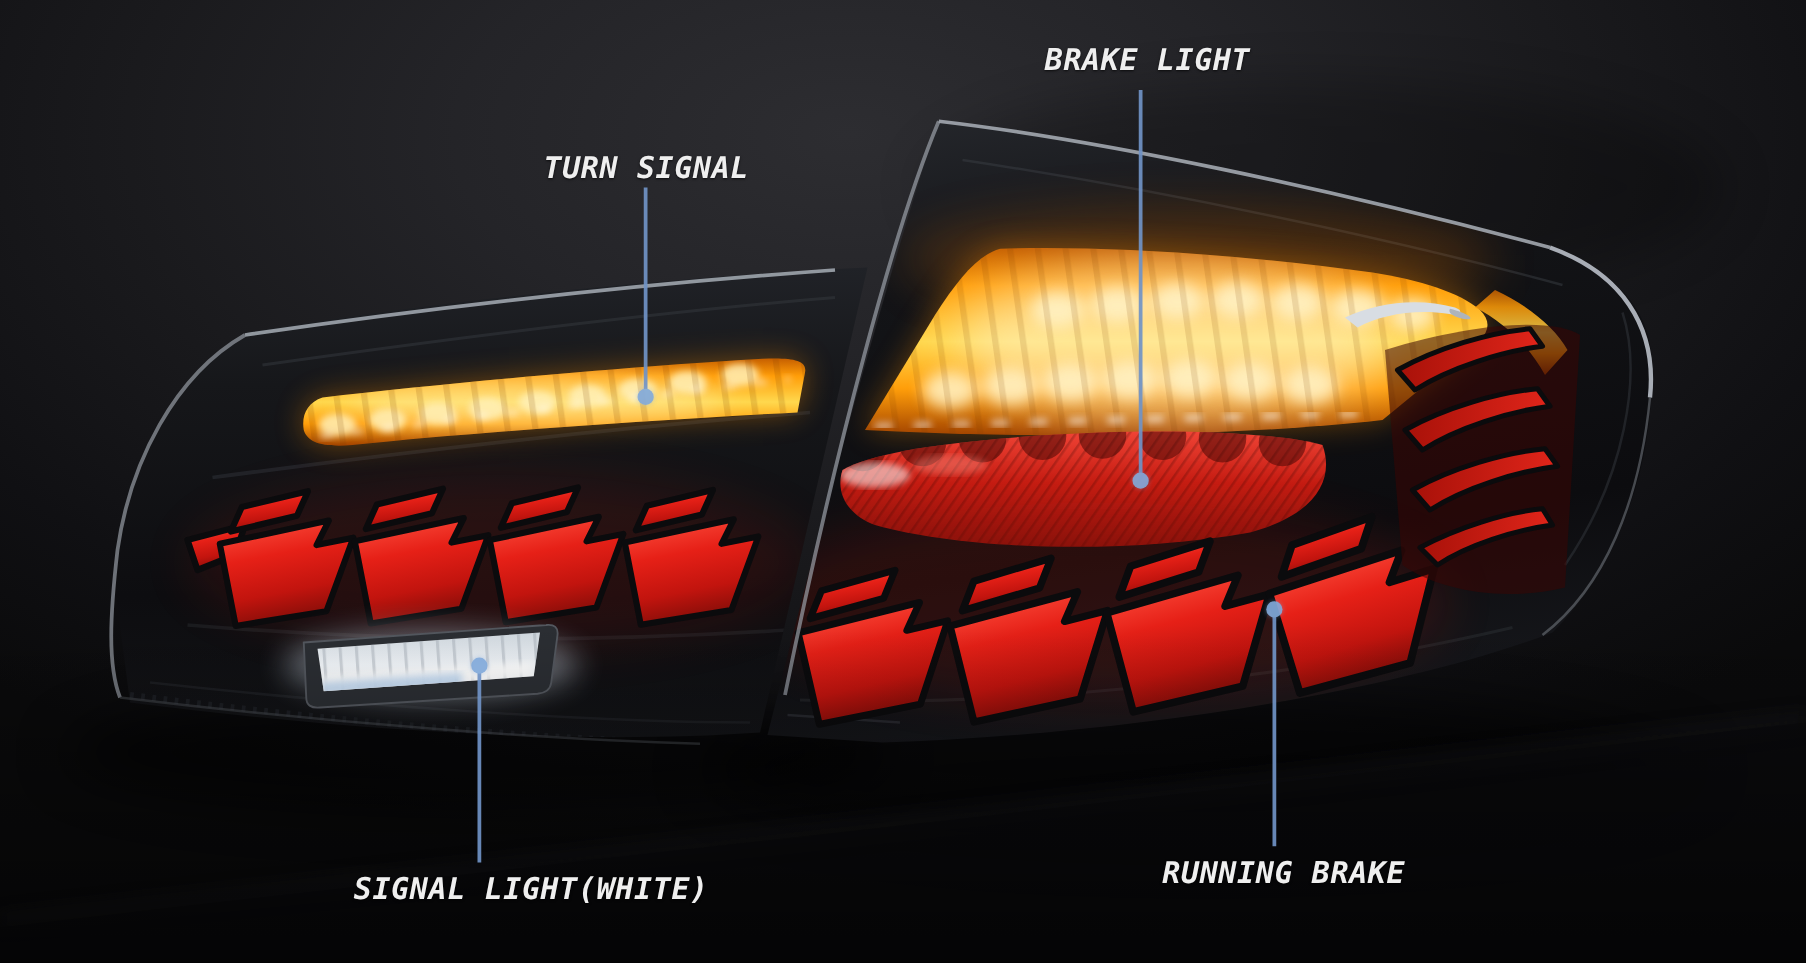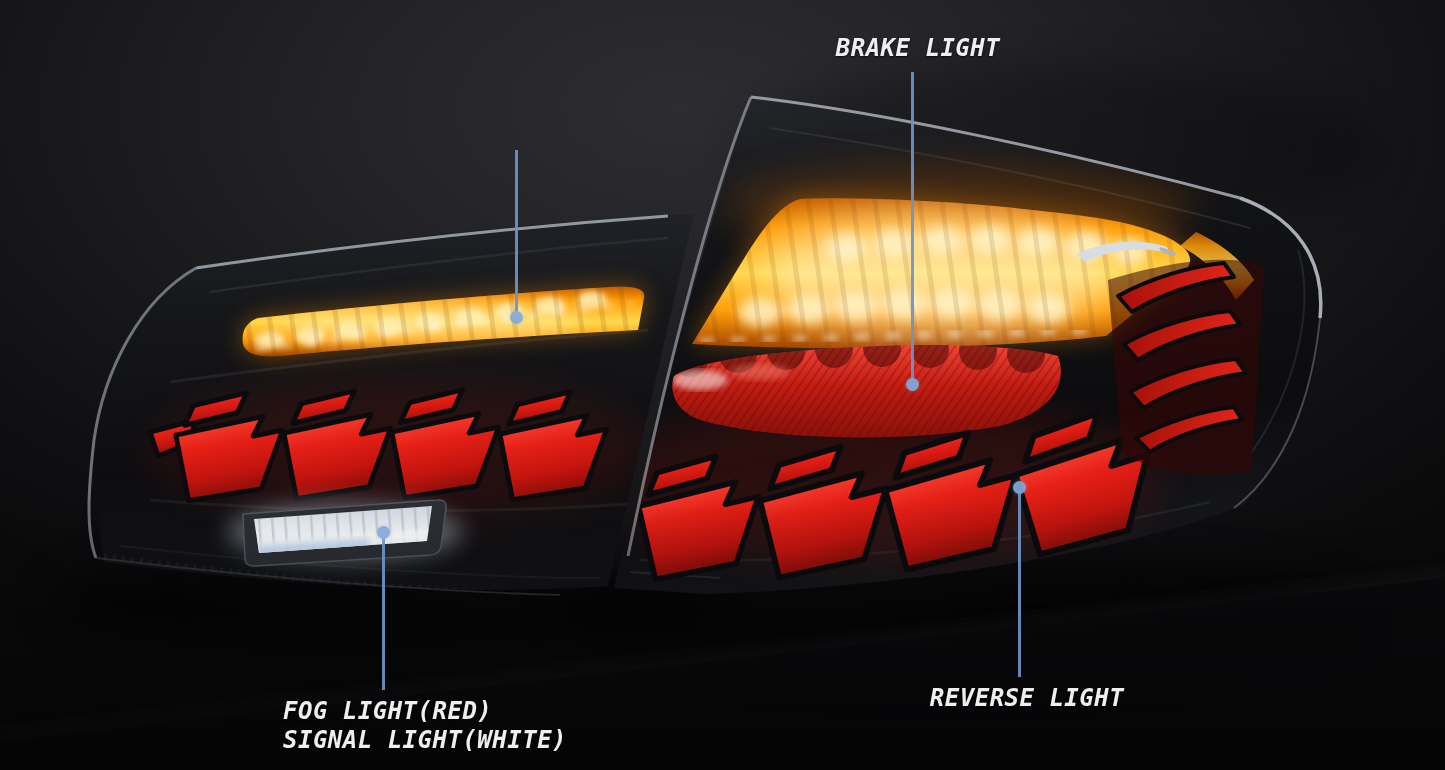--- a/index.html
+++ b/index.html
@@ -3,21 +3,21 @@
 <meta charset="utf-8">
 <style>
   html,body{margin:0;padding:0;background:#000;}
   .stage{
     position:relative;width:1445px;height:770px;overflow:hidden;
     background:
       radial-gradient(1050px 580px at 47% 14%, #2d2d31 0%, #242428 30%, #1a1a1d 55%, #101013 80%, #0a0a0b 100%);
     font-family:"DejaVu Sans Mono","Liberation Mono",monospace;
   }
   .art{position:absolute;left:0;top:0;width:1445px;height:770px;}
-  .ann{position:absolute;left:0;top:0;width:100%;height:100%;pointer-events:none;}
+  .ann{position:absolute;left:0;top:0;width:100%;height:100%;pointer-events:none;text-align:center;}
   .label{
     position:absolute;color:#efefef;font-style:italic;font-weight:bold;
     font-size:24px;letter-spacing:.5px;white-space:nowrap;
     text-shadow:0 1px 2px rgba(0,0,0,.7);
   }
   .center{transform:translateX(-50%);}
   .label .ln{display:block;line-height:29px;}
   .leader{position:absolute;width:3px;background:#7093c6;opacity:.92;}
   .leader .dot{
     position:absolute;left:-5px;width:13px;height:13px;border-radius:50%;
@@ -297,22 +297,22 @@
     </div>
     <div class="leader leader-fog">
       <span class="dot dot-top"></span>
     </div>
     <div class="leader leader-running">
       <span class="dot dot-top"></span>
     </div>
 
     <div class="label center label-brake">BRAKE LIGHT</div>
 
+    <div class="label center label-turn">TURN SIGNAL</div>
 
     <div class="label label-fog">
-      <span class="ln">FOG LIGHT(RED)</span>
       <span class="ln">SIGNAL LIGHT(WHITE)</span>
     </div>
 
-    <div class="label center label-running">REVERSE LIGHT</div>
+    <div class="label center label-running">RUNNING BRAKE</div>
   </div>
 
 </div>
 
 </body></html>

